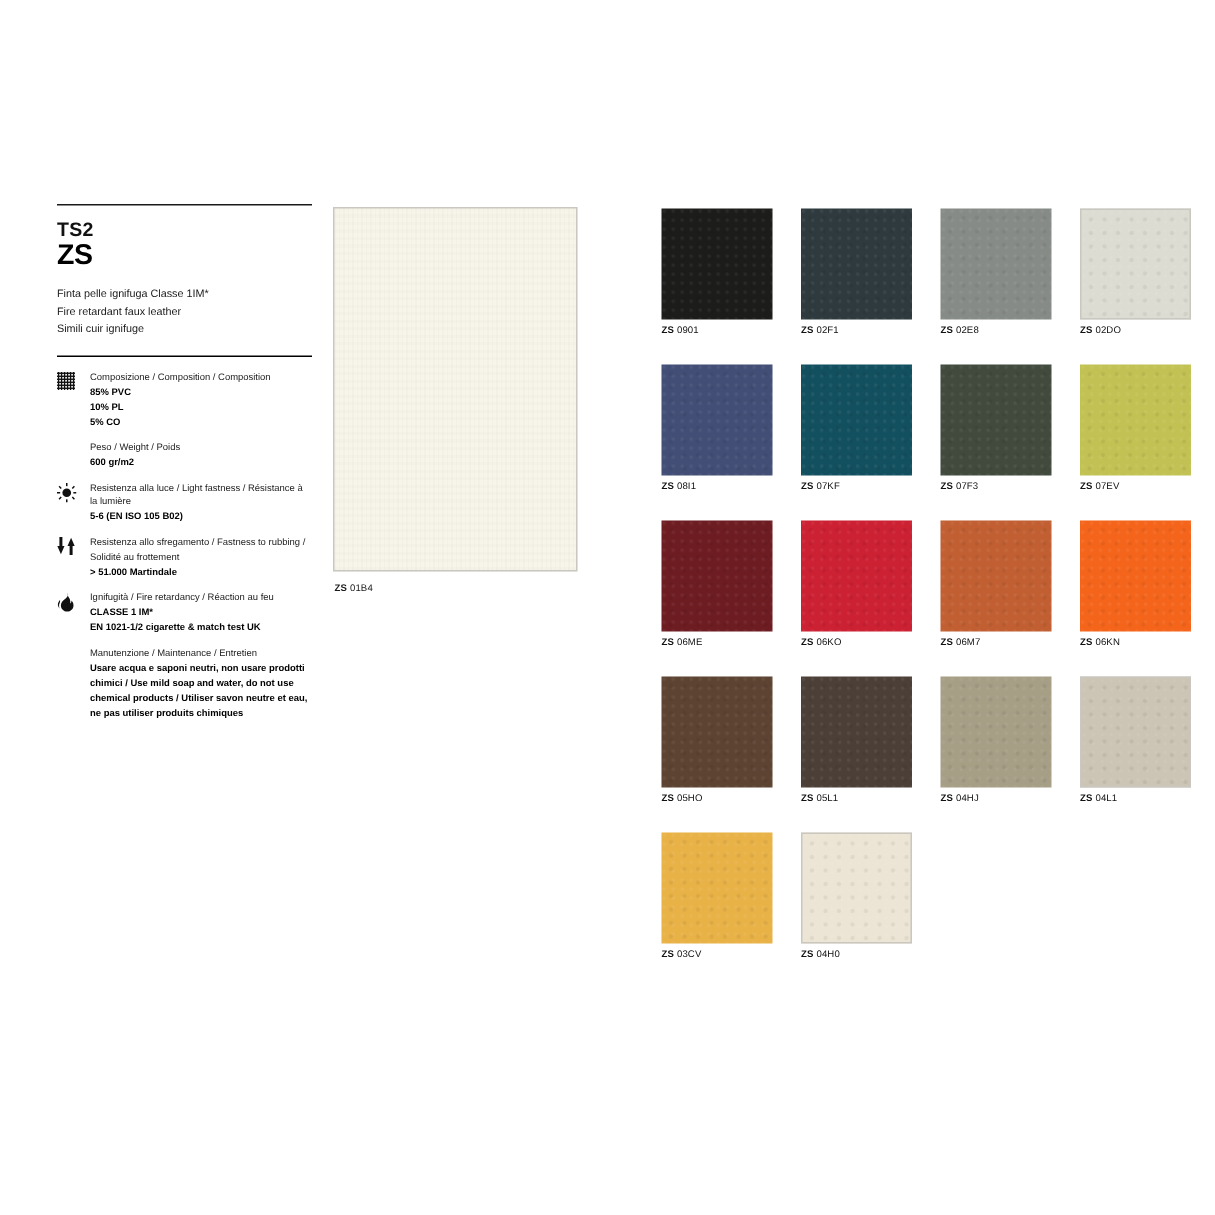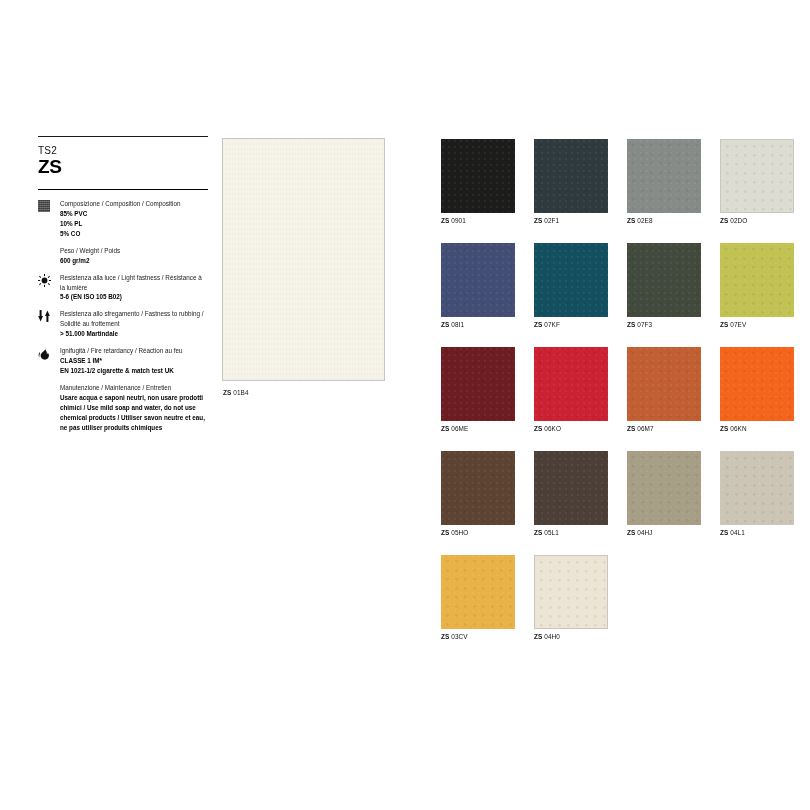--- a/index.html
+++ b/index.html
@@ -13,21 +13,21 @@
   .page { position: relative; width: 810px; height: 810px; }
 
   
   .spec-col {
     position: absolute; left: 38px; top: 136px; width: 170px;
   }
   .rule { height: 1px; background: #1a1a1a; width: 170px; }
   .rule-thin { height: 1px; background: #000; width: 170px; }
 
   .code-small {
-    font-size: 10px; font-weight: normal; letter-spacing: .2px;
+    font-size: 13px; font-weight: bold; letter-spacing: .2px;
     margin-top: 8px; color: #111;
   }
   .code-big {
     font-size: 19px; font-weight: bold; letter-spacing: -.3px;
     line-height: 1.05; margin-top: 1px; color: #000;
   }
   .desc {
     margin-top: 9px; font-size: 7.2px; line-height: 1.62; color: #1a1a1a;
   }
   .spec-rule-2 { margin-top: 12px; }
@@ -92,20 +92,25 @@
 <body>
 
 <div class="page">
 
   <div class="spec-col">
     <div class="rule"></div>
 
     <div class="code-small">TS2</div>
     <div class="code-big">ZS</div>
 
+    <div class="desc">
+      <div>Finta pelle ignifuga Classe 1IM*</div>
+      <div>Fire retardant faux leather</div>
+      <div>Simili cuir ignifuge</div>
+    </div>
 
     <div class="rule-thin spec-rule-2"></div>
 
     <div class="spec-list">
 
       <div class="spec-row">
         <div class="spec-icon">
           <svg width="12" height="12" viewBox="0 0 12 12" aria-hidden="true">
             <g fill="#111">
               <rect x="0" y="0.4" width="12" height="0.9"></rect>

